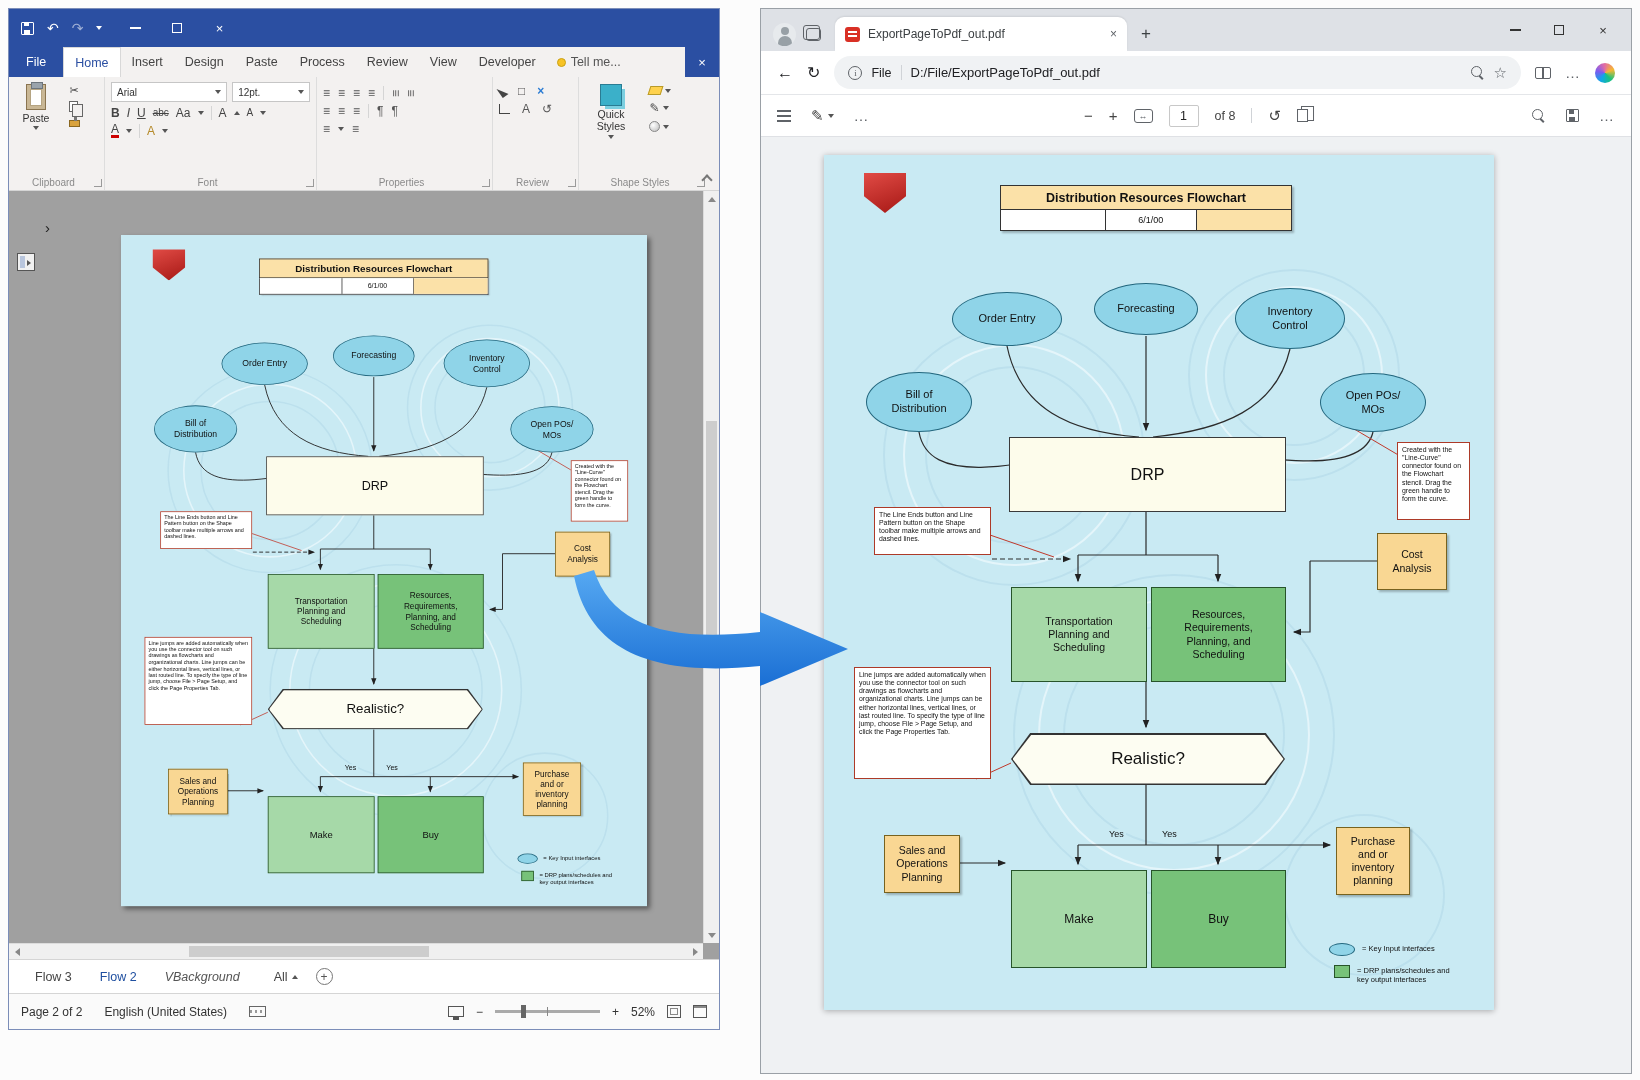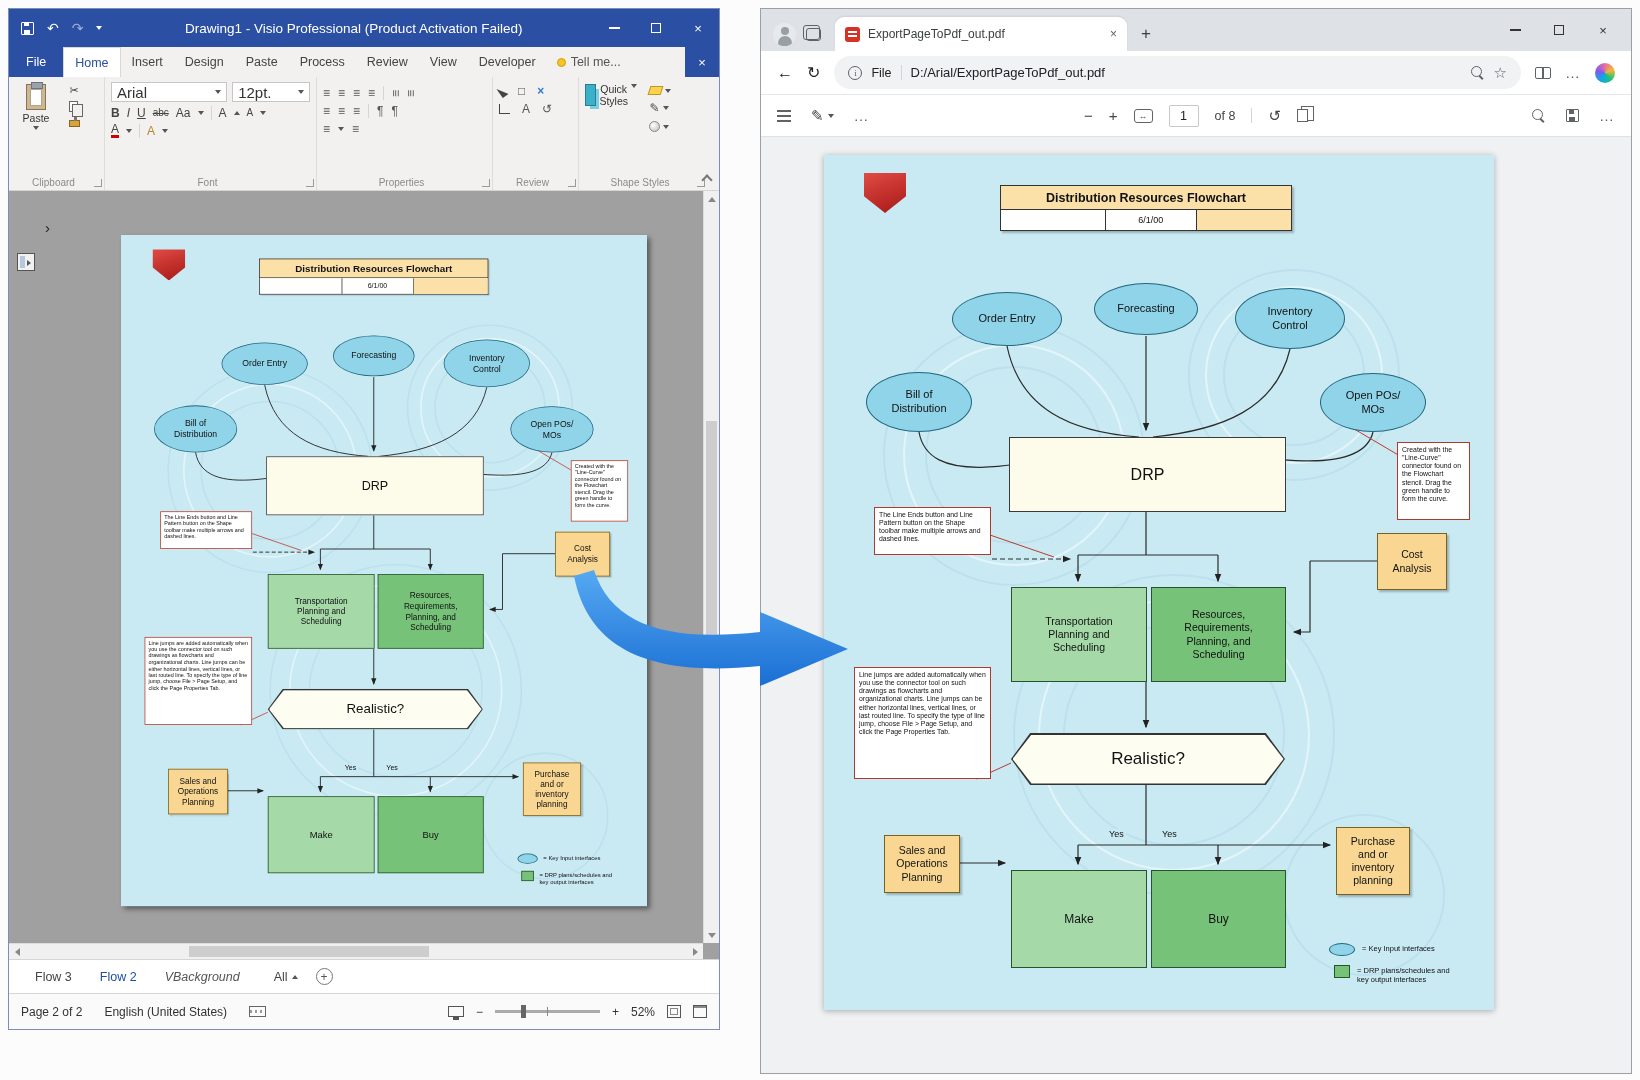--- a/index.html
+++ b/index.html
@@ -36,34 +36,34 @@
 .ic-clipboard{width:20px;height:26px;background:#c9b795;border:1px solid #8a7450;position:relative}
 .ic-clipboard::before{content:"";position:absolute;left:4px;top:-3px;width:10px;height:5px;background:#9aa3ab;border:1px solid #6d757c}
 .ic-clipboard::after{content:"";position:absolute;left:3px;top:4px;right:3px;bottom:3px;background:#fff;border:1px solid #b5a482}
 .v-paste-label{font-size:10.5px;color:#333}
 .v-clip-col{display:inline-flex;flex-direction:column;gap:5px;margin-left:8px;vertical-align:top;padding-top:3px}
 .v-sic{font-size:11px;color:#444;line-height:1;display:inline-flex;align-items:center;gap:2px}
 .ic-copy{width:9px;height:11px;border:1px solid #666;background:#fff;position:relative}
 .ic-copy::after{content:"";position:absolute;left:2px;top:2px;width:9px;height:11px;border:1px solid #666;background:#f3f1f0}
 .ic-painter{width:11px;height:7px;background:#d9a23c;border:1px solid #8a6720;position:relative;margin-top:3px}
 .ic-painter::after{content:"";position:absolute;left:4px;top:-4px;width:3px;height:4px;background:#777}
-.v-combo{display:inline-flex;align-items:center;justify-content:space-between;background:#fff;border:1px solid #c6c6c6;height:20px;font-size:15px;padding:0 5px;color:#333}
+.v-combo{display:inline-flex;align-items:center;justify-content:space-between;background:#fff;border:1px solid #c6c6c6;height:20px;font-size:10px;padding:0 5px;color:#333}
 .v-fontrow{display:flex;align-items:center;gap:7px;margin-top:4px;color:#444}
 .v-fontrow .fi{font-size:12px;line-height:1}
 .fi.b{font-weight:bold}
 .fi.i{font-style:italic}
 .fi.u{text-decoration:underline}
 .fi.st{text-decoration:line-through;font-size:10px}
 .fi.fc2{border-bottom:3px solid #c00;line-height:.9}
 .vsep{width:1px;height:14px;background:#d5d5d5}
 .v-pararow{display:flex;align-items:center;gap:8px;margin-top:4px;color:#555;font-size:12px}
 .rot90{display:inline-block;transform:rotate(90deg)}
 .ptr{width:0;height:0;border-right:7px solid transparent;border-bottom:11px solid #444;transform:rotate(-35deg)}
 .elbow{width:11px;height:10px;border-left:1.5px solid #444;border-bottom:1.5px solid #444}
-.v-qs{display:inline-flex;flex-direction:row;width:52px;gap:3px;padding-top:2px}
+.v-qs{display:inline-flex;flex-direction:column;align-items:center;width:52px;gap:3px;padding-top:2px}
 .ic-qs{width:22px;height:22px;background:#3bb0c9;border:1px solid #2a7c93;box-shadow:4px 4px 0 -1px #7ccfe0,2px 2px 0 -1px #fff}
 .qs-label{font-size:10.5px;color:#333;text-align:center;line-height:1.1}
 .v-ss-col{display:inline-flex;flex-direction:column;gap:6px;margin-left:8px;vertical-align:top;padding-top:4px}
 .ic-fill{width:13px;height:9px;background:#ffd24d;border:1px solid #b89a2a;transform:skewX(-18deg)}
 .ic-fx{width:11px;height:11px;border-radius:50%;border:1px solid #888;background:radial-gradient(circle at 35% 35%,#fff,#bbb)}
 .rib-collapse{position:absolute;right:8px;bottom:6px;width:8px;height:8px;border-left:2px solid #777;border-top:2px solid #777;transform:rotate(45deg)}
 .v-canvas{position:relative;flex:1;background:#a0a0a0;overflow:hidden}
 .v-page-host{position:absolute;left:112px;top:44px;width:526px;height:671px;box-shadow:3px 3px 5px rgba(0,0,0,.45);background:#c9eaf3}
 .v-page-host .fc{transform:scale(0.785);transform-origin:0 0}
 .cv-chev{position:absolute;left:36px;top:28px;font-size:15px;color:#222}
@@ -197,21 +197,20 @@
 </svg>
 
 <div class="win" id="visio">
   <div class="v-titlebar">
     <div class="v-qat">
       <span class="ic-floppy w"></span>
       <span class="g">↶</span>
       <span class="g" style="opacity:.55">↷</span>
       <i class="td w"></i>
     </div>
-    <div class="v-title">Drawing1 - Visio Professional (Product Activation Failed)</div>
     <div class="v-wc">
       <span class="wcb">
           <span class="bar-ic"></span>
         </span>
       <span class="wcb">
           <span class="sq-ic"></span>
         </span>
       <span class="wcb">×</span>
     </div>
   </div>
@@ -540,21 +539,21 @@
     </div>
   </div>
 
   <div class="e-addr">
     <span class="e-nav">←</span>
     <span class="e-nav">↻</span>
     <div class="e-pill">
       <span class="ic-info">i</span>
       <span class="e-scheme">File</span>
       <span class="pill-sep"></span>
-      <span class="e-url">D:/Arial/ExportPageToPdf_out.pdf</span>
+      <span class="e-url">D:/File/ExportPageToPdf_out.pdf</span>
       <span class="ic-mag"></span>
       <span class="e-star">☆</span>
     </div>
     <span class="ic-split"></span>
     <span class="e-more">…</span>
     <span class="ic-copilot"></span>
   </div>
 
   <div class="e-pdfbar">
     <div class="g-left">

